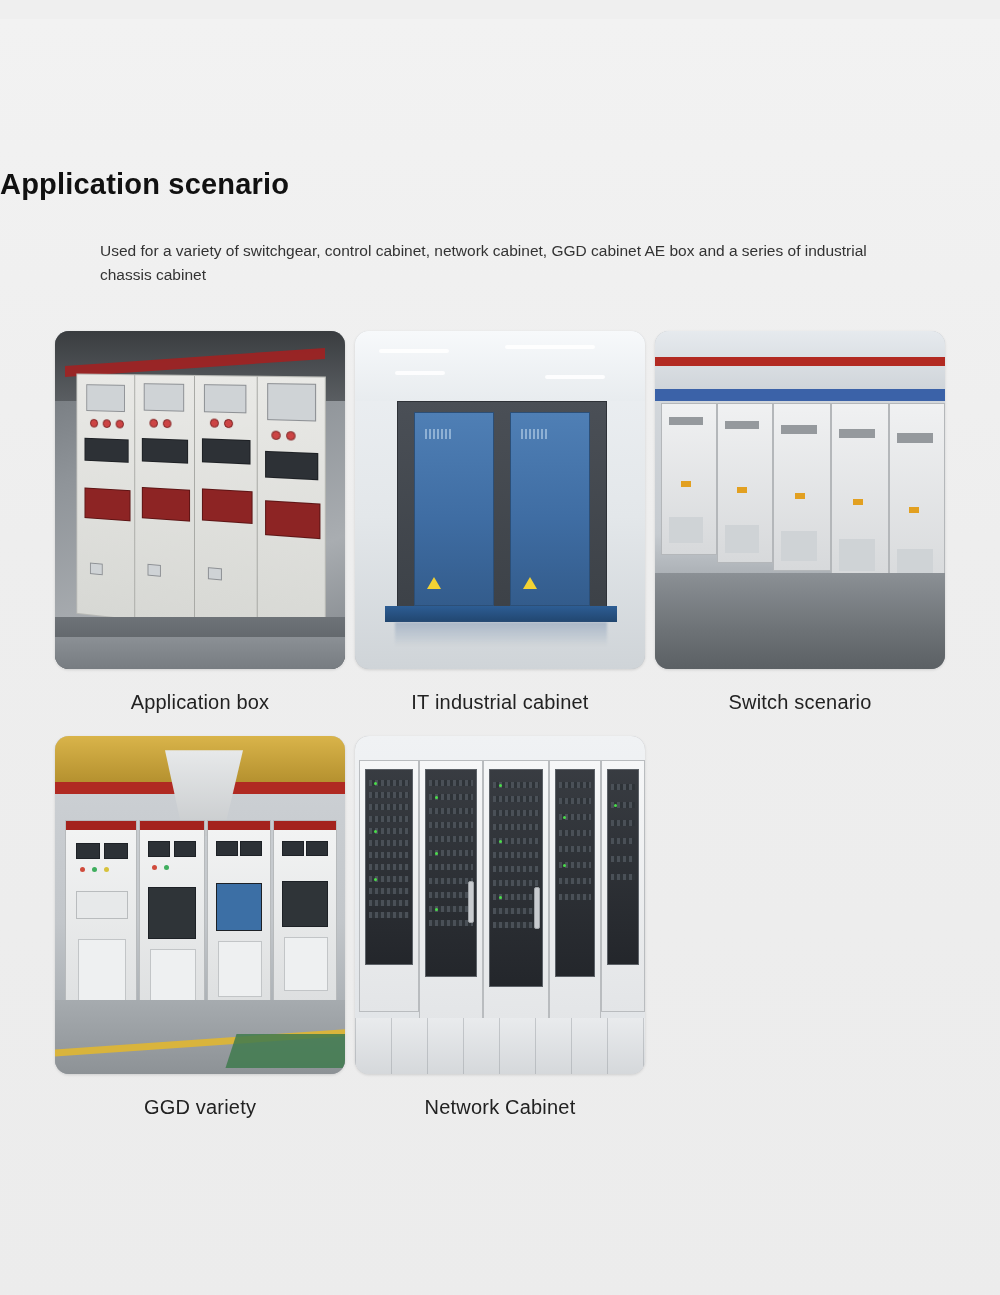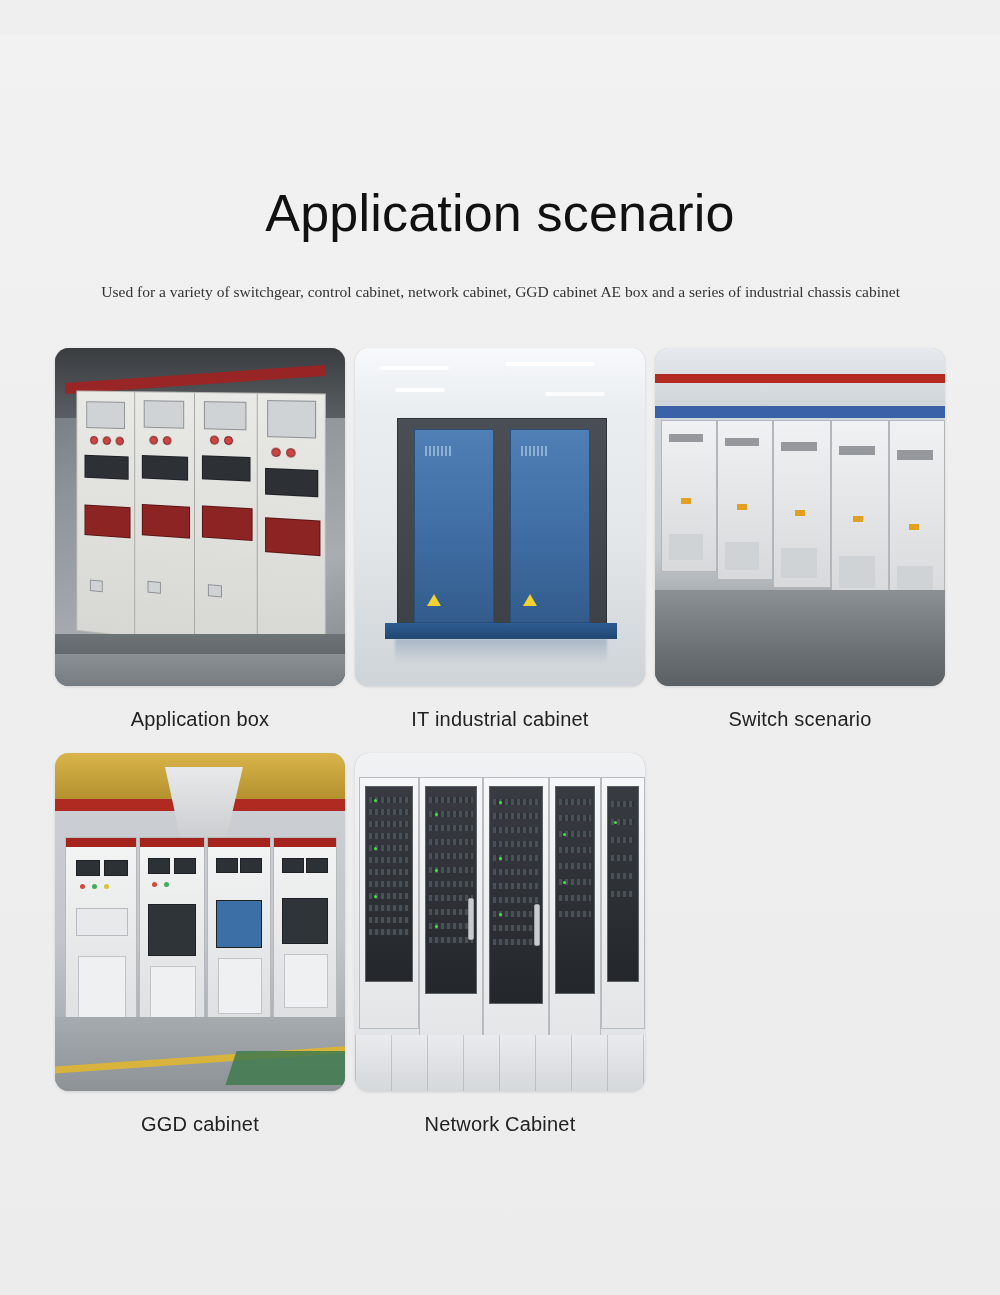--- a/index.html
+++ b/index.html
@@ -13,36 +13,35 @@
     font-family: "Liberation Sans", sans-serif;
     overflow: hidden;
   }
   .page {
     width: 1000px;
     height: 1295px;
     position: relative;
     background: linear-gradient(180deg, #f2f2f2 0%, #eeeeee 40%, #ececec 100%);
   }
   .title {
-    text-align: center;
-    font-size: 52px;
-    font-weight: normal;
+    text-align: left;
+    font-size: 29px;
+    font-weight: bold;
     color: #111111;
     letter-spacing: 0.2px;
     padding-top: 150px;
     line-height: 1.1;
   }
   .subtitle {
     margin: 38px auto 0 auto;
     width: 800px;
-    text-align: right;
+    text-align: left;
     font-size: 15.5px;
     color: #333333;
     line-height: 1.55;
-    font-family: Liberation Serif, serif;
   }
   .grid {
     margin: 44px auto 0 auto;
     width: 890px;
     display: grid;
     grid-template-columns: repeat(3, 290px);
     grid-column-gap: 10px;
     grid-row-gap: 16px;
     justify-content: center;
   }
@@ -412,21 +411,21 @@
             <div class="dwin" style="left:8px;top:20px;width:20px;height:13px"></div>
             <div class="dwin" style="left:32px;top:20px;width:20px;height:13px"></div>
             <div class="dwin" style="left:8px;top:60px;width:44px;height:44px;background:#2f3438"></div>
             <div class="dwin" style="left:10px;top:116px;width:42px;height:52px;background:#eef0f1;border-color:#c2c5c7"></div>
           </div>
           <div class="floor4"></div>
           <div class="yellowline"></div>
           <div class="greenmat"></div>
         </div>
       </div>
-      <div class="caption">GGD cabinet</div>
+      <div class="caption">GGD variety</div>
     </div>
 
     <div class="cell">
       <div class="photo">
         <div class="scene p5">
           <div class="rack" style="left:4px;width:58px;height:250px">
             <div class="glass">
               <div class="srv" style="top:10px"></div>
                 <div class="srv" style="top:22px"></div>
               <div class="srv" style="top:34px"></div>

